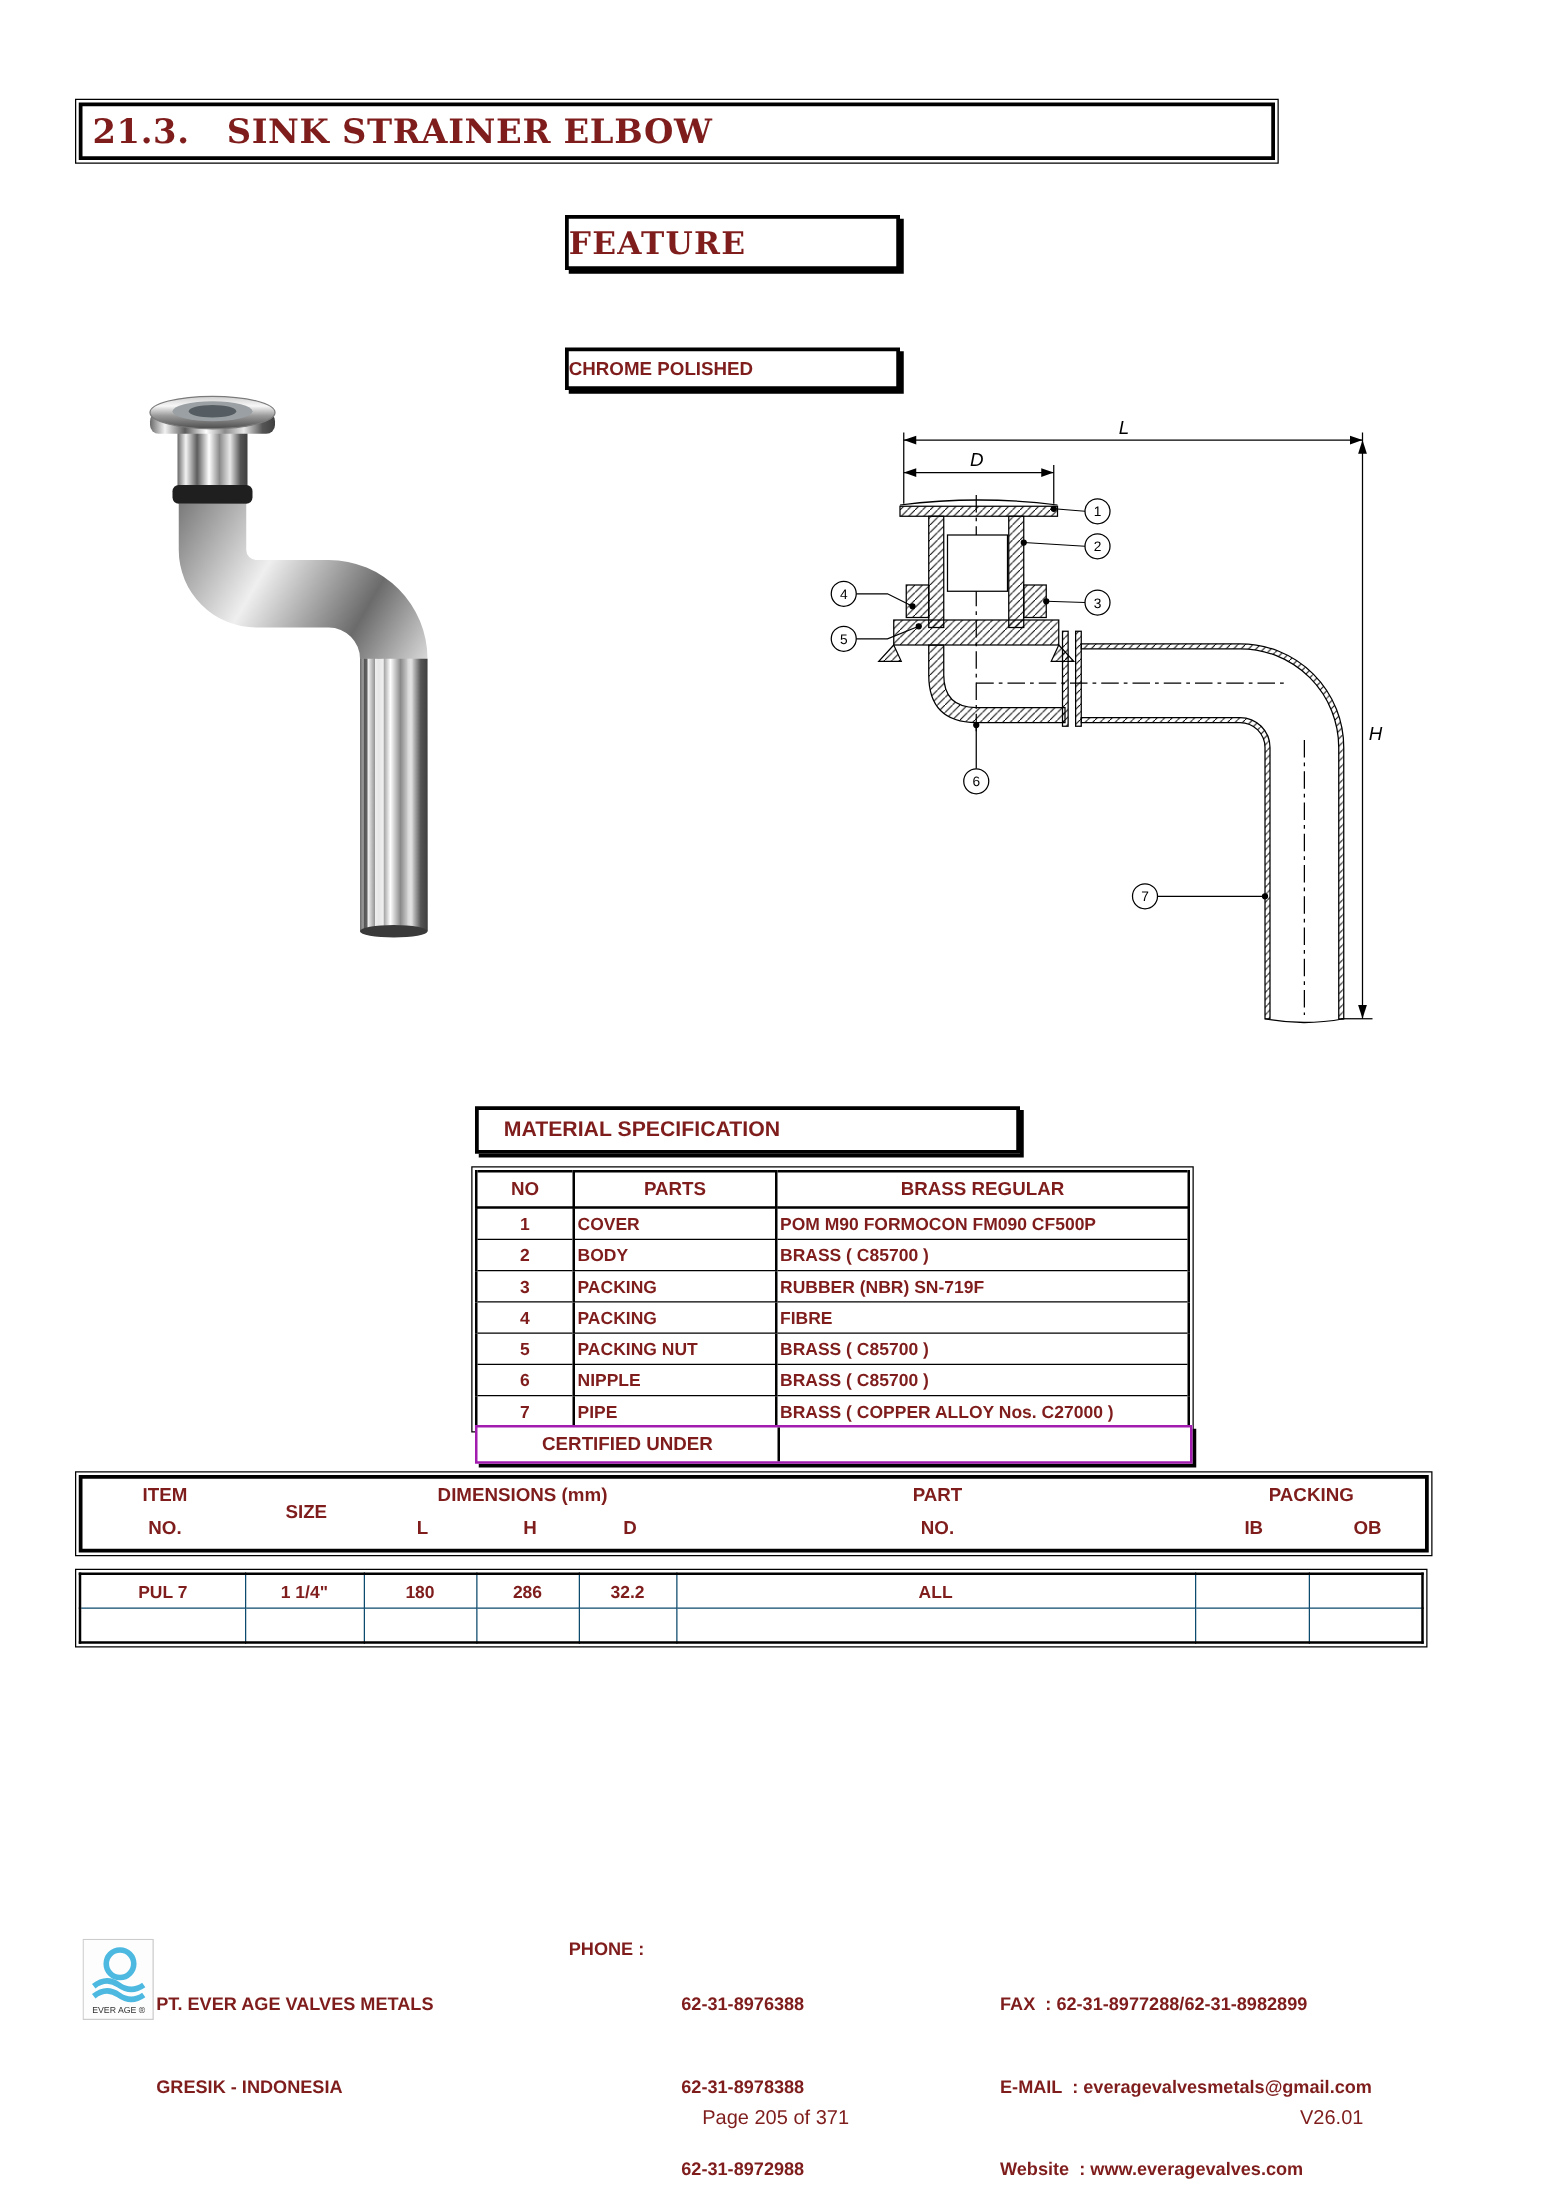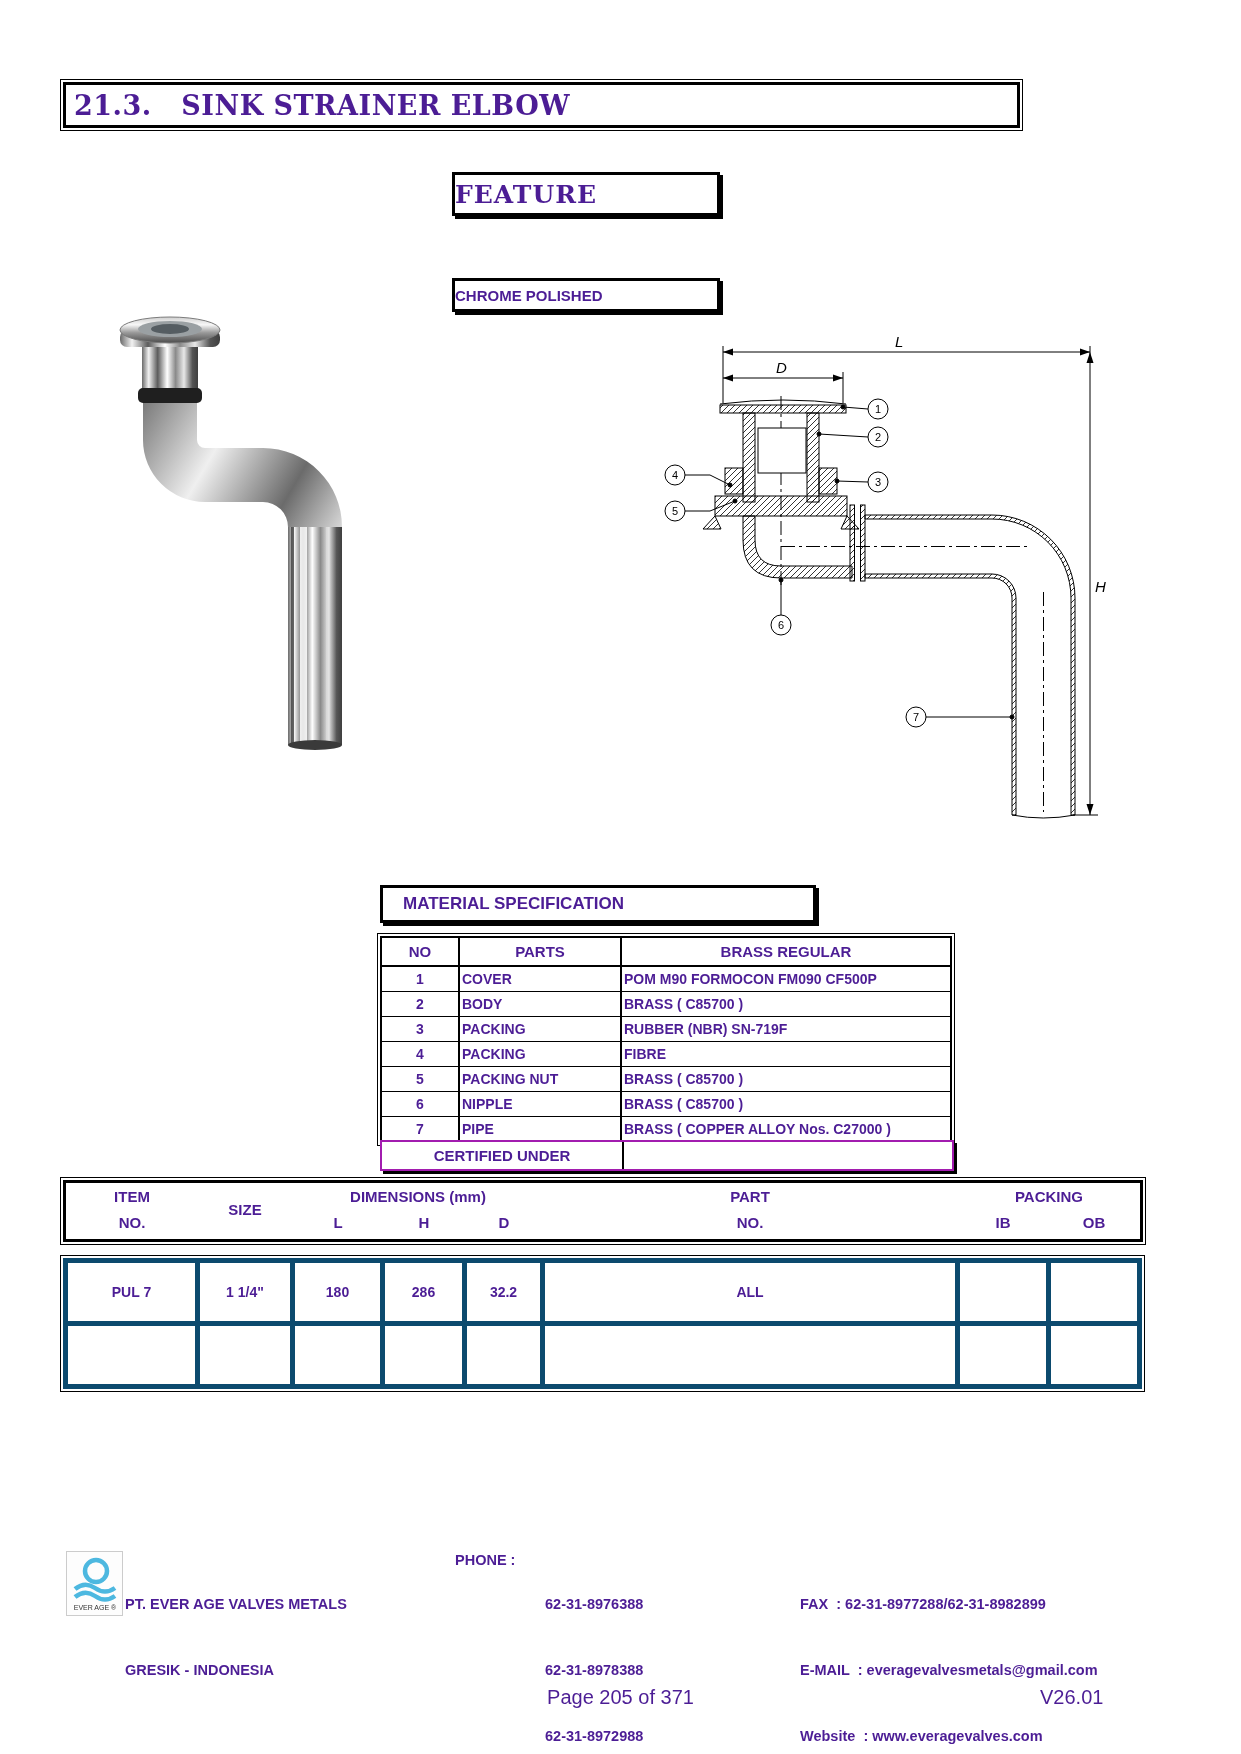--- a/index.html
+++ b/index.html
@@ -1,17 +1,17 @@
 <!DOCTYPE html>
 <html><head>
 <meta charset="utf-8">
 <style>
   html,body{margin:0;padding:0;background:#fff;}
   #page{position:relative;width:1241px;height:1754px;background:#ffffff;
-        font-family:"Liberation Sans",sans-serif;color:#4c1d95;overflow:hidden;}
+        font-family:"Liberation Sans",sans-serif;color:#7f1d1d;overflow:hidden;}
   .abs{position:absolute;}
 
   
   .double-box{border:3px solid #000;outline:1px solid #000;outline-offset:2px;background:#fff;}
   .shadow-box{border:3px solid #000;box-shadow:3px 3px 0 0 #000;background:#fff;
               display:flex;align-items:center;}
 
   .title-box{left:63px;top:82px;width:951px;height:40px;display:flex;align-items:center;}
   .title-text{font-family:"DejaVu Serif",serif;font-weight:bold;font-size:27px;
               padding-left:8px;white-space:pre;letter-spacing:.5px;}
@@ -39,26 +39,26 @@
                   justify-content:center;font-size:15px;font-weight:bold;}
   .certified-right{flex:1;}
 
   
   .size-header{left:63px;top:1180px;width:1074px;height:56px;}
   .size-header .lbl{position:absolute;transform:translateX(-50%);font-size:15px;font-weight:bold;white-space:pre;}
 
   
   .size-table{left:63px;top:1258px;border-collapse:collapse;table-layout:fixed;
               border:2px solid #000;outline:1px solid #000;outline-offset:2px;}
-  .size-table td{border:5px solid #0c4a6e;height:26px;font-size:14px;font-weight:bold;
-                 text-align:center;padding:16px;overflow:hidden;white-space:pre;}
+  .size-table td{border:1px solid #0c4a6e;height:26px;font-size:14px;font-weight:bold;
+                 text-align:center;padding:0;overflow:hidden;white-space:pre;}
 
   
   .foot{font-size:14.5px;font-weight:bold;line-height:22px;white-space:pre;}
-  .pagefoot{font-size:20px;}
+  .pagefoot{font-size:16px;}
   svg text{font-family:"Liberation Sans",sans-serif;}
   .dimlabel{font-style:italic;font-size:15px;}
 </style>
 </head>
 <body>
 
 <div id="page">
 
   <div class="abs double-box title-box">
     <span class="title-text">21.3.   SINK STRAINER ELBOW</span>

